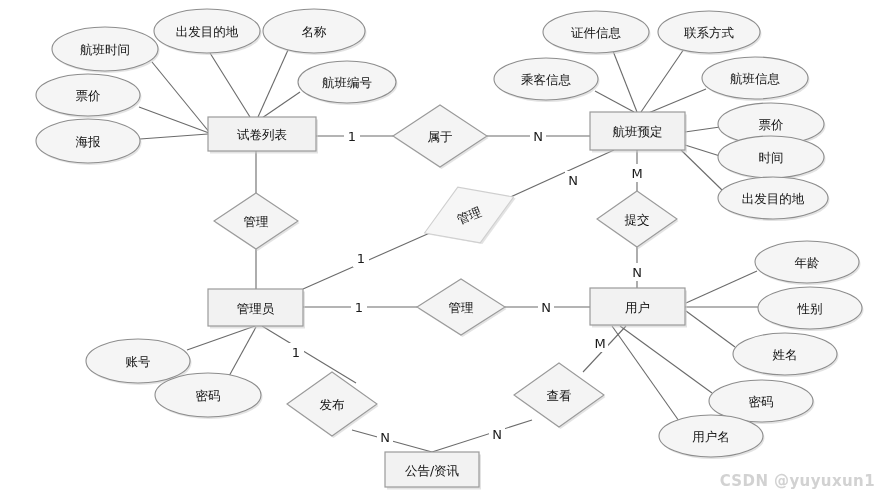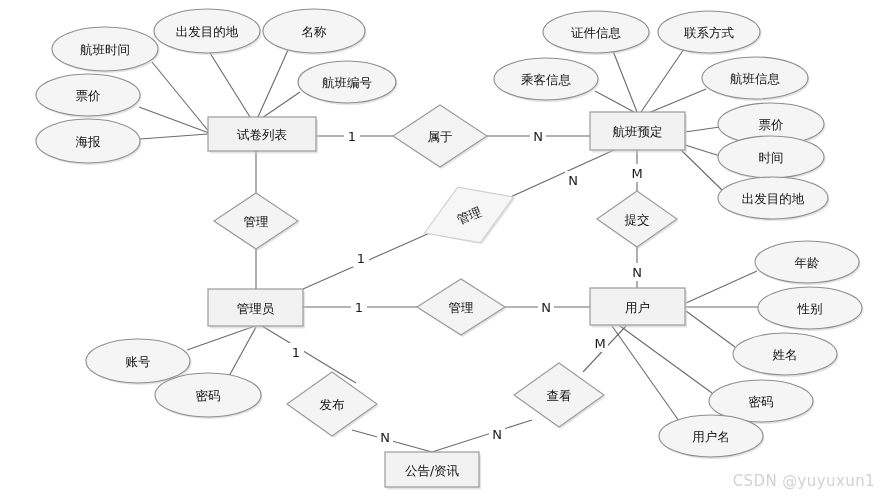--- a/index.html
+++ b/index.html
@@ -72,20 +72,21 @@
   }
   .watermark {
     position: absolute;
     right: 10px;
     bottom: 6px;
     font-family: "DejaVu Sans", "Liberation Sans", sans-serif;
     font-size: 15px;
     color: #d2d2d2;
     letter-spacing: 0.4px;
     user-select: none;
+    font-weight: bold;
   }
   .shadow-soft {
     fill: #cccccc;
     opacity: 0.55;
   }
 </style>
 </head>
 <body>
 
 <div id="canvas">

